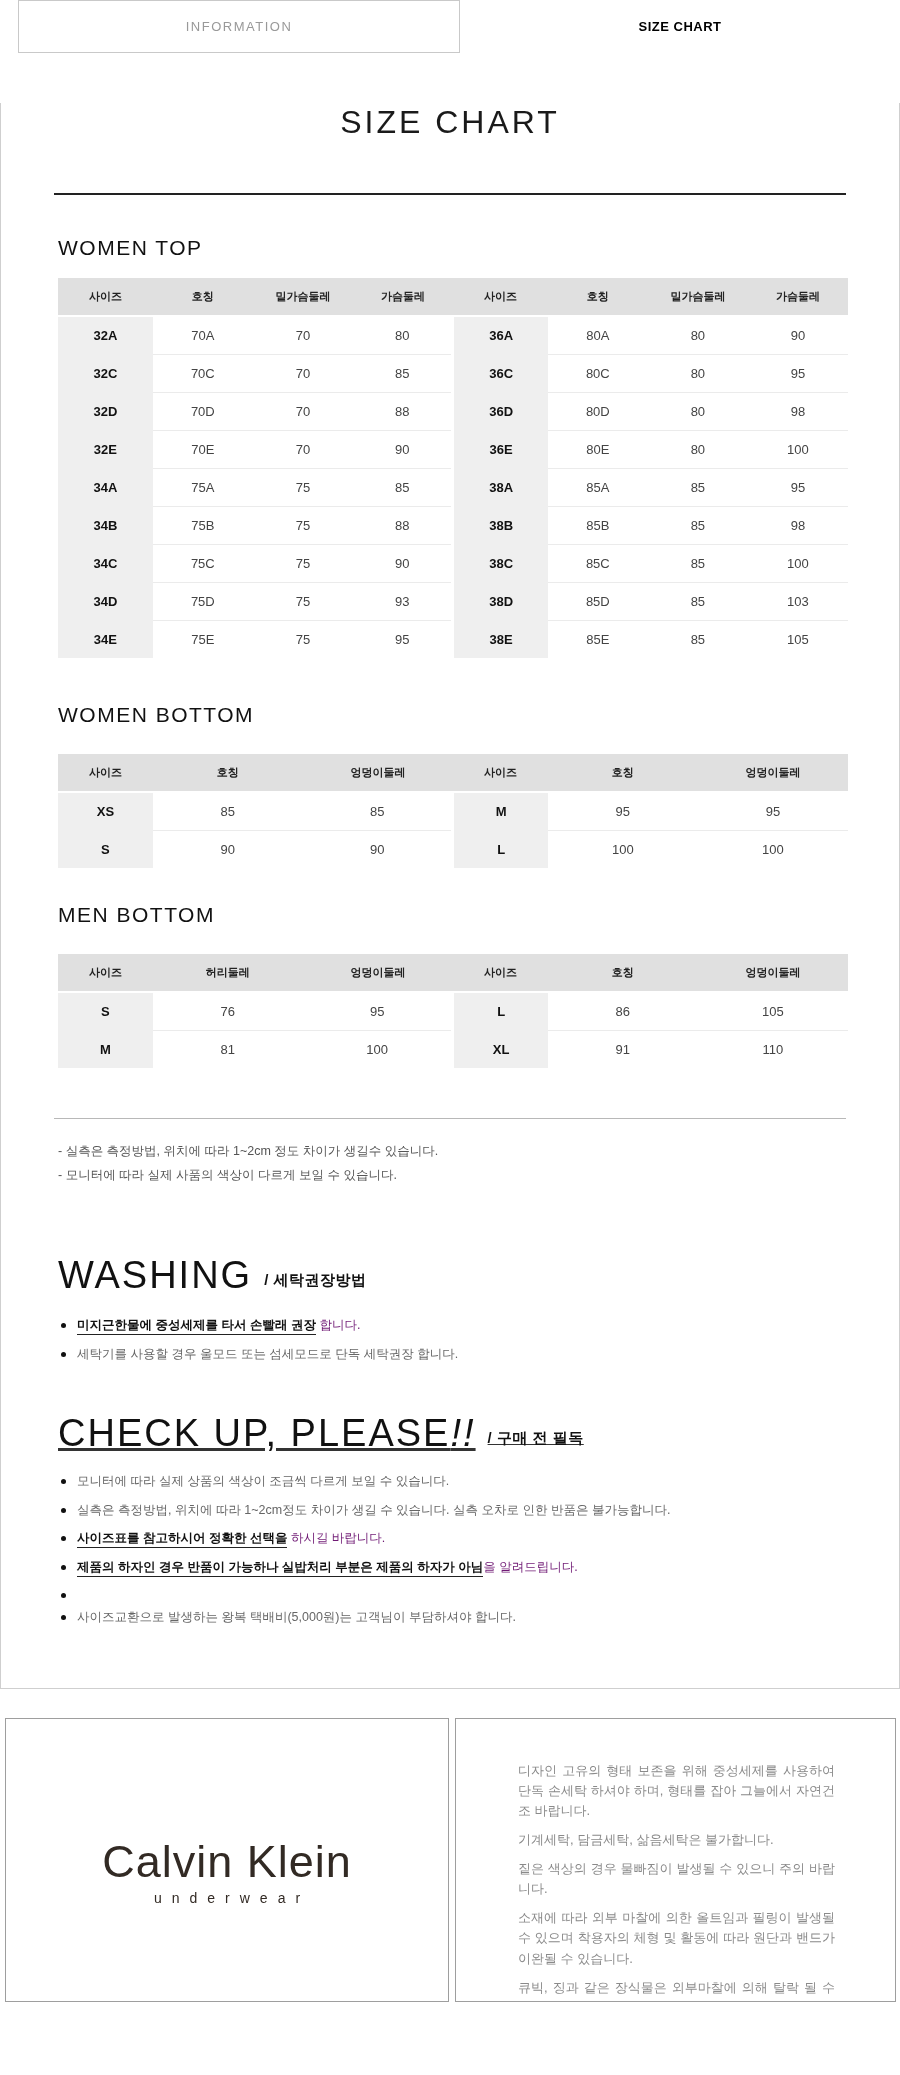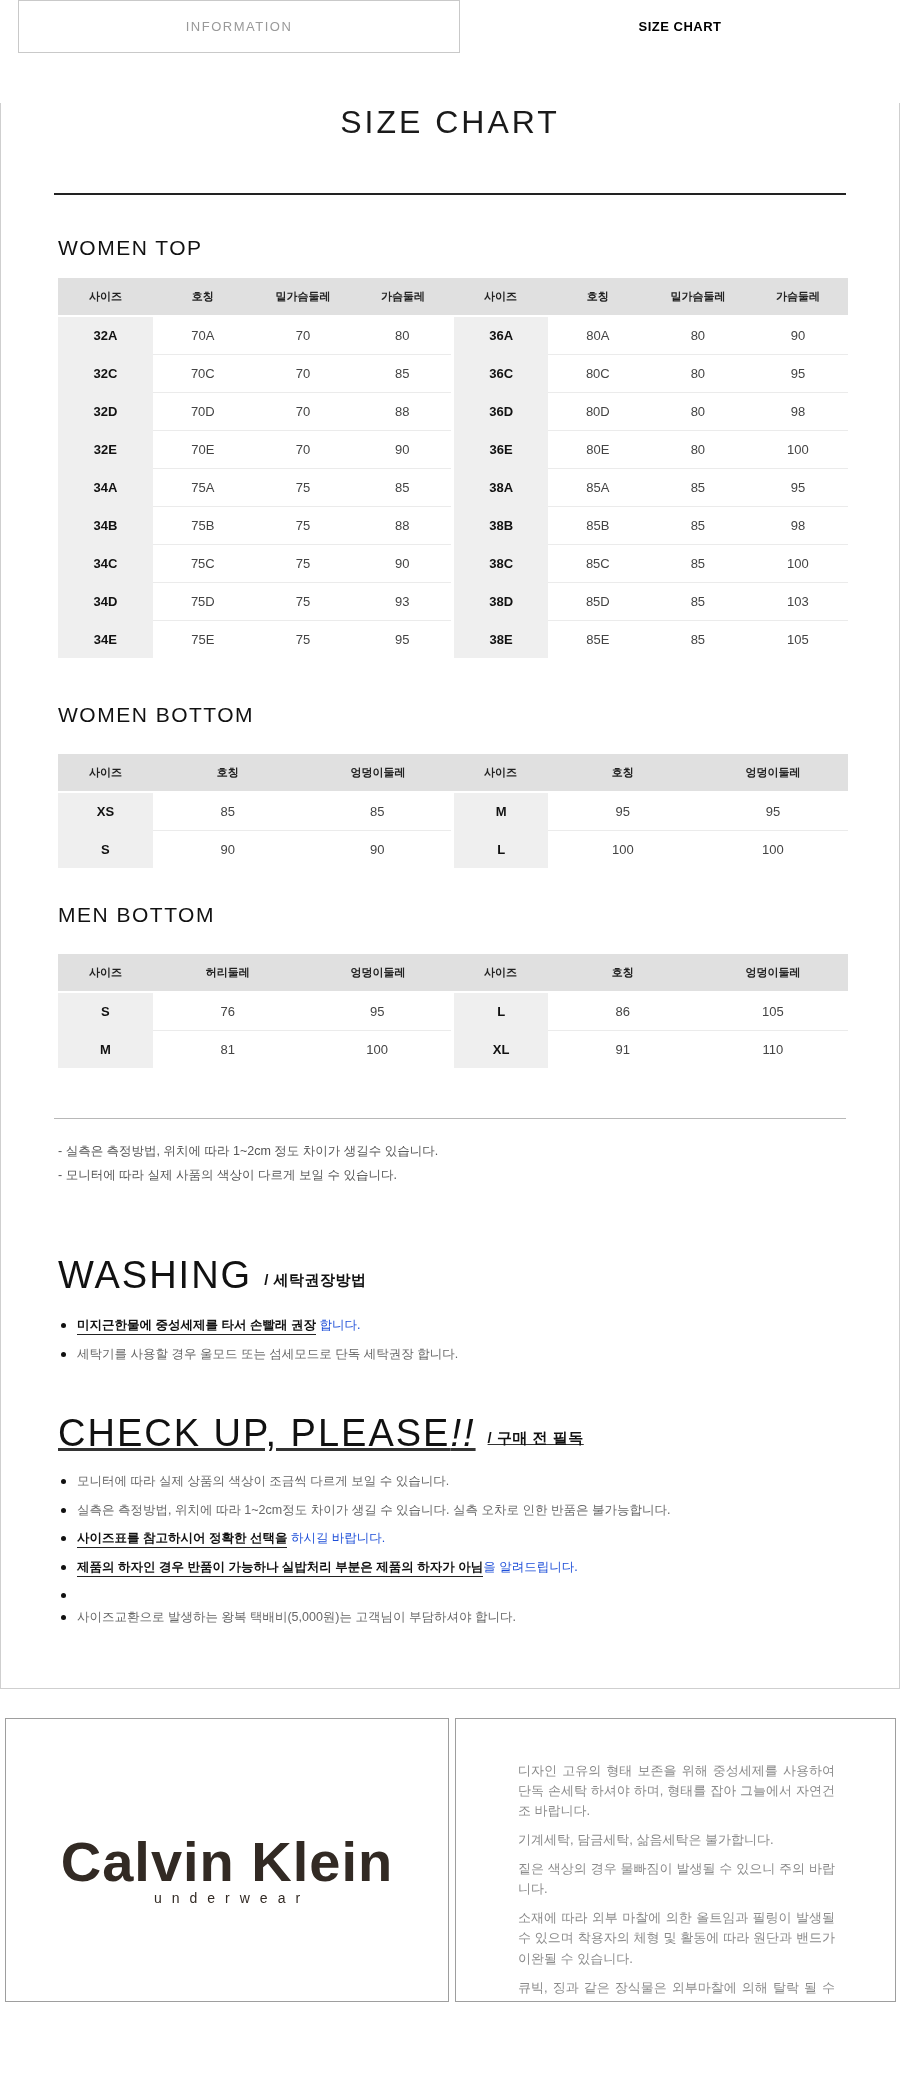--- a/index.html
+++ b/index.html
@@ -69,28 +69,28 @@
     font-size:15px; font-weight:700; color:#111; margin-left:12px; padding-bottom:7px; letter-spacing:0.5px;
   }
   
   .bullets { margin:20px 53px 0 60px; list-style:none; }
   .bullets.tight { margin-top:18px; }
   .bullets li { display:flex; margin-bottom:11px; font-size:12.5px; line-height:17.5px; color:#666; }
   .dot { flex:0 0 auto; width:5px; height:5px; border-radius:50%; background:#111; margin:6px 11px 0 0; }
   .u { border-bottom:1px solid #222; padding-bottom:2px; color:#111; }
   .u b { font-weight:700; color:#111; }
   .u .mid { font-weight:400; color:#111; }
-  .tail { color:#1d4ed8; }
+  .tail { color:#701a75; }
   
   .footer { display:flex; margin-top:29px; padding:0 3px 0 5px; }
   .brand-box {
     width:444px; height:284px; border:1px solid #9e9e9e;
     display:flex; flex-direction:column; align-items:center; justify-content:center;
   }
-  .brand-line1 { font-size:56px; font-weight:700; color:#322a24; letter-spacing:1px; line-height:50px;margin-top:24px; }
+  .brand-line1 { font-size:45px; font-weight:400; color:#322a24; letter-spacing:1px; line-height:50px;margin-top:24px; }
   .brand-line2 { font-size:14px; color:#322a24; letter-spacing:10px; text-indent:10px; margin-top:3px; }
   .care-box {
     width:441px; height:284px; border:1px solid #9e9e9e; margin-left:6px;
     padding:42px 60px 0 62px; overflow:hidden;
   }
   .care-box p {
     font-size:13px; color:#8a8a8a; line-height:1.55; text-align:justify; margin-bottom:9px;
   }
 </style>
 </head>

